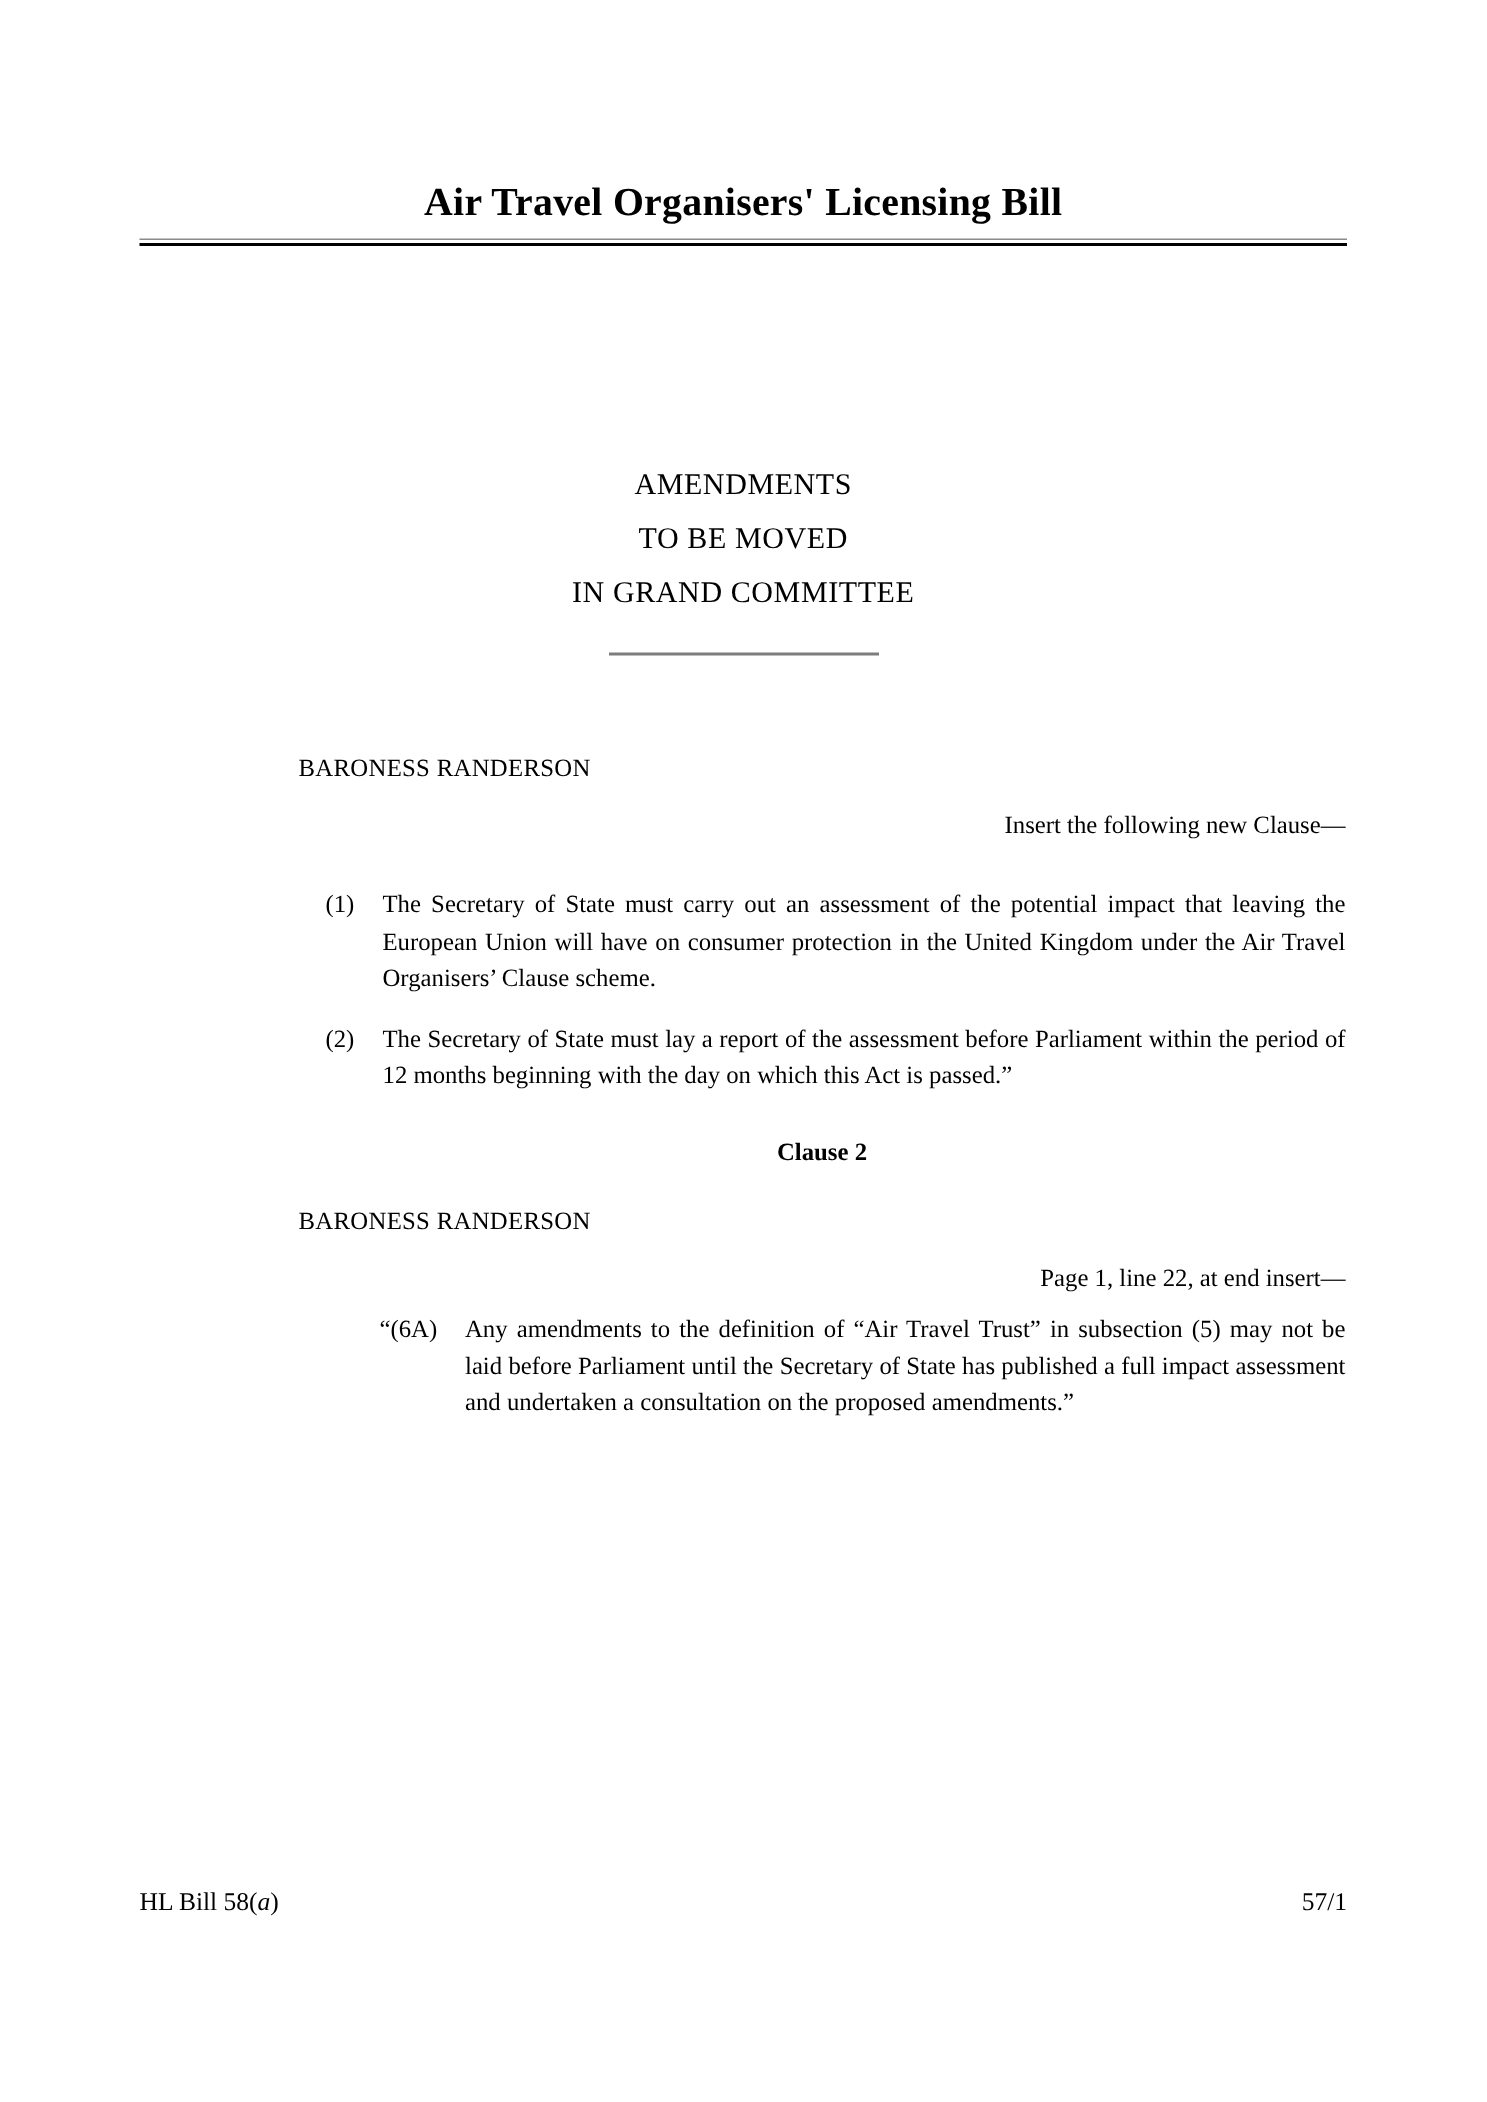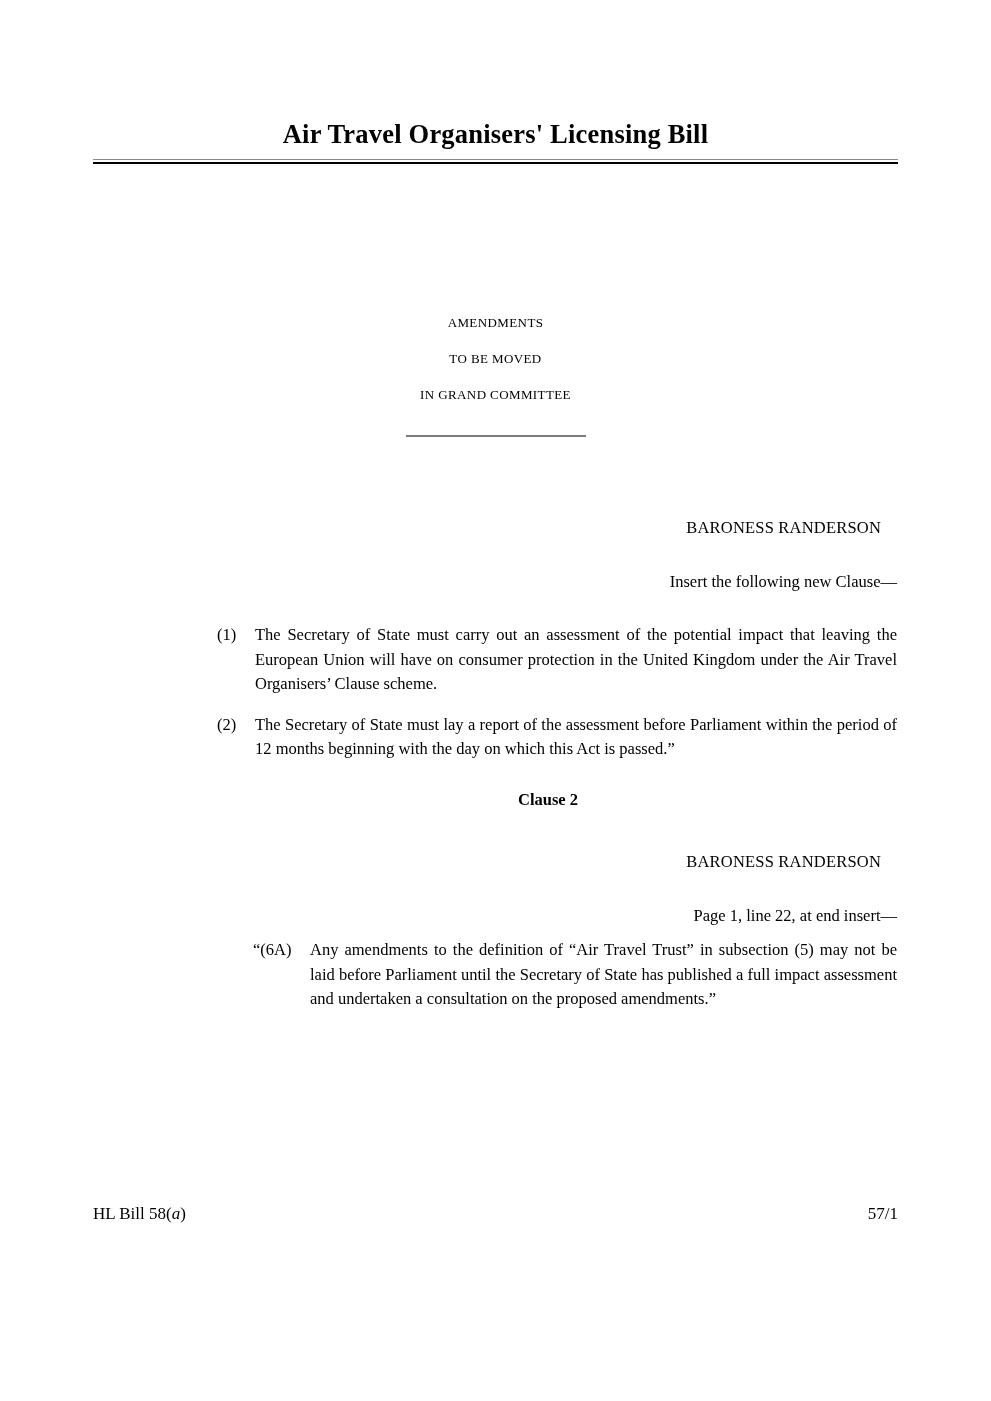--- a/index.html
+++ b/index.html
@@ -57,21 +57,21 @@
 
   
   .amend-head {
     position: absolute;
     left: 93px;
     top: 305px;
     width: 805px;
     text-align: center;
   }
   .amend-head .line {
-    font-size: 13px;
+    font-size: 20px;
     line-height: 36px;
     letter-spacing: 0.4px;
   }
   .short-rule {
     width: 180px;
     height: 1.5px;
     background: #7d7d7d;
     margin: 22px auto 0 auto;
   }
 
@@ -85,24 +85,24 @@
     line-height: 24.5px;
   }
 
   .section-heading {
     text-align: center;
     font-weight: bold;
     font-size: 16.5px;
     margin: 0;
   }
   .member-name {
-    text-align: right;
+    text-align: left;
     font-size: 16.5px;
     letter-spacing: 0.2px;
-    margin: 16px;
+    margin: 0;
   }
   .instruction {
     text-align: right;
     margin: 0;
   }
   .clause-title {
     font-weight: bold;
     text-align: justify;
     text-justify: inter-word;
     margin: 0;
@@ -136,21 +136,21 @@
   .sp-10 { height: 10px; }
   .sp-13 { height: 13px; }
   .sp-16 { height: 16px; }
   .sp-22 { height: 22px; }
   .sp-26 { height: 26px; }
 
   
   .footer {
     position: absolute;
     left: 93px;
-    top: 1204px;
+    top: 1258px;
     width: 805px;
     display: flex;
     justify-content: space-between;
     align-items: baseline;
     font-size: 17px;
   }
   .footer .ital { font-style: italic; }
 </style>
 </head>
 <body>

